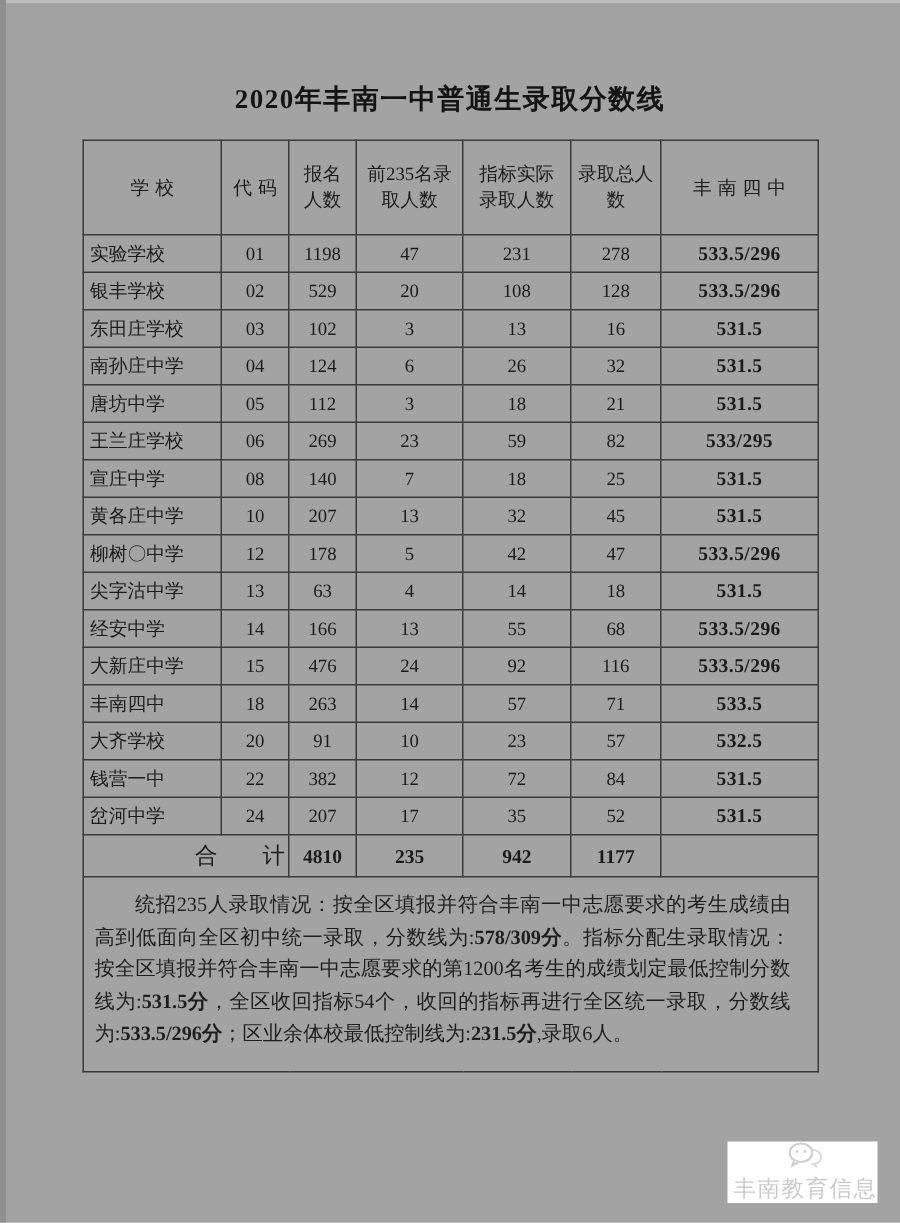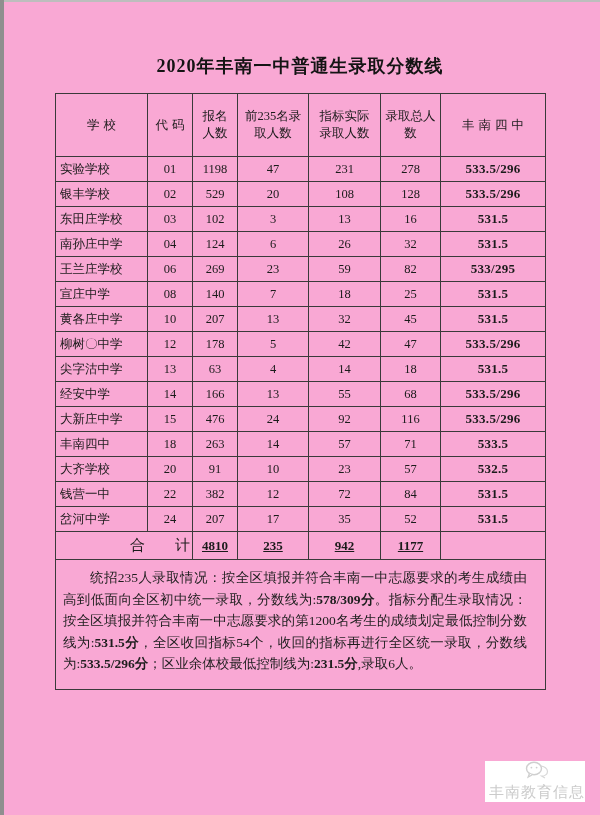--- a/index.html
+++ b/index.html
@@ -4,21 +4,21 @@
 <style>
   html, body { margin: 0; padding: 0; }
   body {
     font-family: "Liberation Serif", "DejaVu Serif", serif;
     background: #ffffff;
   }
   .page {
     position: relative;
     width: 600px;
     height: 815px;
-    background: #f9a8d4;
+    background: #a3a3a3;
     overflow: hidden;
     color: #1b1b1b;
   }
   .edge-left {
     position: absolute; left: 0; top: 0;
     width: 4px; height: 100%;
     background: #8f8f8f;
   }
   .edge-top {
     position: absolute; left: 0; top: 0;
@@ -52,21 +52,21 @@
     line-height: 17px;
     text-align: center;
     white-space: pre-line;
   }
   .h-space { letter-spacing: 4px; text-indent: 4px; }
   .score-table td { height: 24px; font-size: 12.5px; text-align: center; }
   td.c-school { text-align: left; padding-left: 4px; }
   td.c-score { font-weight: bold; font-size: 13px; letter-spacing: 0.3px; }
   tr.total-row td { height: 27px; }
   td.total-label { text-align: right; font-size: 15px; }
-  td.total-num { font-weight: bold; font-size: 13px; text-decoration: underline; }
+  td.total-num { font-weight: bold; font-size: 13px; }
   td.notes-cell { height: 116px; vertical-align: top; padding: 7px 18px 6px 7px; }
   .notes {
     margin: 0;
     font-size: 13.5px;
     line-height: 21.5px;
     text-align: justify;
     text-indent: 2em;
     color: #1e1e1e;
   }
   .notes .b { font-weight: bold; }
@@ -159,20 +159,29 @@
         <tr>
           <td class="c-school">南孙庄中学</td>
           <td class="c-num">04</td>
           <td class="c-num">124</td>
           <td class="c-num">6</td>
           <td class="c-num">26</td>
           <td class="c-num">32</td>
           <td class="c-score">531.5</td>
         </tr>
         <tr>
+          <td class="c-school">唐坊中学</td>
+          <td class="c-num">05</td>
+          <td class="c-num">112</td>
+          <td class="c-num">3</td>
+          <td class="c-num">18</td>
+          <td class="c-num">21</td>
+          <td class="c-score">531.5</td>
+        </tr>
+        <tr>
           <td class="c-school">王兰庄学校</td>
           <td class="c-num">06</td>
           <td class="c-num">269</td>
           <td class="c-num">23</td>
           <td class="c-num">59</td>
           <td class="c-num">82</td>
           <td class="c-score">533/295</td>
         </tr>
         <tr>
           <td class="c-school">宣庄中学</td>

